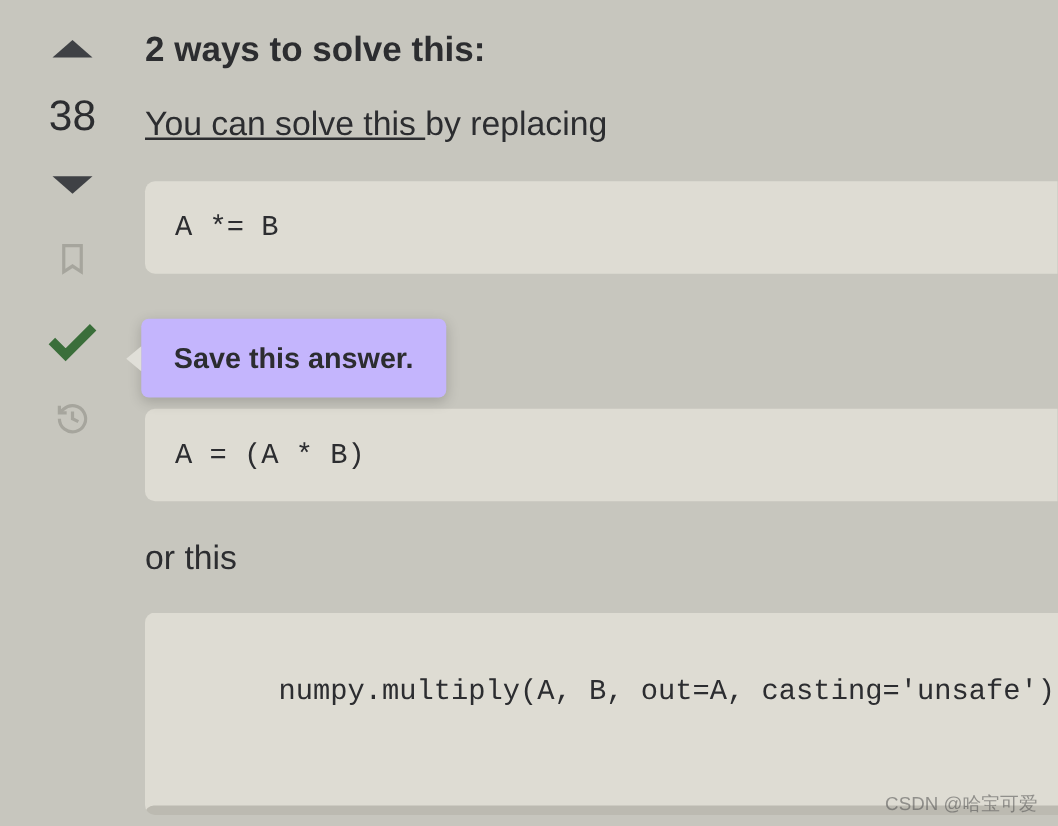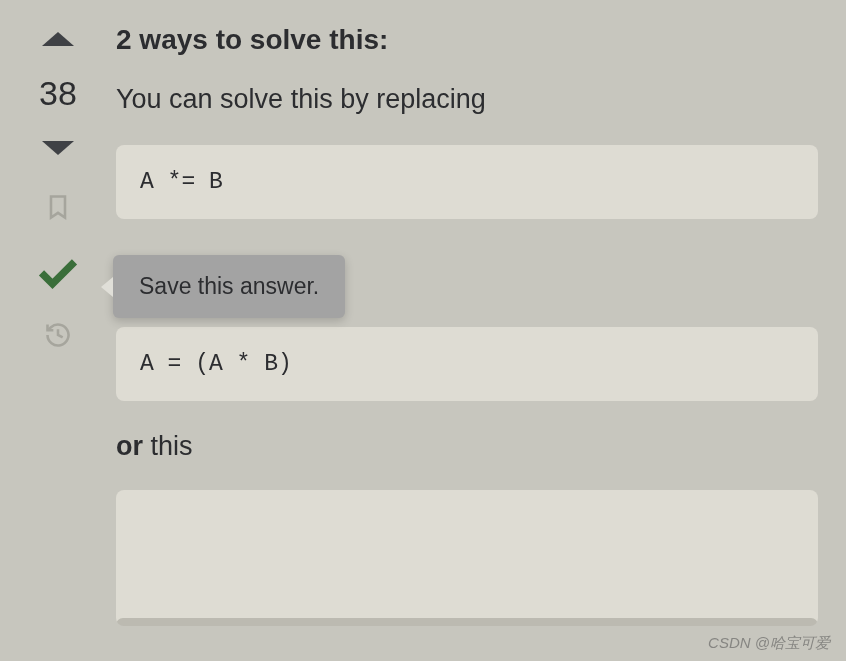--- a/index.html
+++ b/index.html
@@ -50,52 +50,53 @@
     font-size: 28px;
     font-weight: 700;
     color: #2c2d30;
     margin-bottom: 28px;
   }
   .intro {
     font-size: 27px;
     color: #2c2d30;
     margin-bottom: 30px;
   }
-  .intro .normal { font-weight: 400; }
+  .intro .normal { font-weight: 400; text-decoration: underline; }
   .intro .bold { font-weight: 400; }
   .code-block {
     background: #dedcd3;
     border-radius: 8px;
     padding: 24px 24px;
     margin-bottom: 30px;
     font-family: "SFMono-Regular", Consolas, "Liberation Mono", Menlo, monospace;
     font-size: 23px;
     color: #2c2d30;
     white-space: pre;
     overflow-x: hidden;
     position: relative;
   }
   .or-line {
     font-size: 27px;
     color: #2c2d30;
     margin-bottom: 28px;
     margin-top: 12px;
   }
-  .or-line .bold { font-weight: 700; }
+  .or-line .bold { font-weight: 400; }
   .tooltip {
     position: absolute;
     top: 255px;
     left: 113px;
-    background: #a3a3a3;
+    background: #c4b5fd;
     border-radius: 6px;
     padding: 18px 26px;
     font-size: 23px;
     color: #2c2d30;
     box-shadow: 0 3px 10px rgba(0,0,0,0.18);
     z-index: 10;
+    font-weight: bold;
   }
   .tooltip::before {
     content: "";
     position: absolute;
     left: -12px;
     top: 50%;
     transform: translateY(-50%);
     width: 0;
     height: 0;
     border-top: 10px solid transparent;
@@ -110,21 +111,20 @@
     height: 14px;
     background: #bcbab1;
     border-radius: 7px;
   }
   .watermark {
     position: absolute;
     bottom: 8px;
     right: 16px;
     font-size: 15px;
     color: rgba(80,80,80,0.55);
-    font-style: italic;
   }
   .code-block.last { margin-bottom: 0; padding-bottom: 34px; }
 </style>
 </head>
 <body>
 
 <div class="container">
   <div class="vote-col">
     <div class="vote-arrow vote-up"></div>
     <div class="vote-count">38</div>
@@ -153,20 +153,21 @@
     <div class="intro">
       <span class="normal">You can solve this </span><span class="bold">by replacing</span>
     </div>
     <div class="code-block">A *= B</div>
     <div style="height:78px"></div>
     <div class="code-block">A = (A * B)</div>
     <div class="or-line">
       <span class="bold">or</span><span> this</span>
     </div>
     <div class="code-block last">
+      <span>numpy.multiply(A, B, out=A, casting='unsafe')</span>
       <div class="scroll-track"></div>
     </div>
   </div>
 </div>
 
 <div class="tooltip">
   <span>Save this answer.</span>
 </div>
 
 <div class="watermark">CSDN @哈宝可爱</div>

